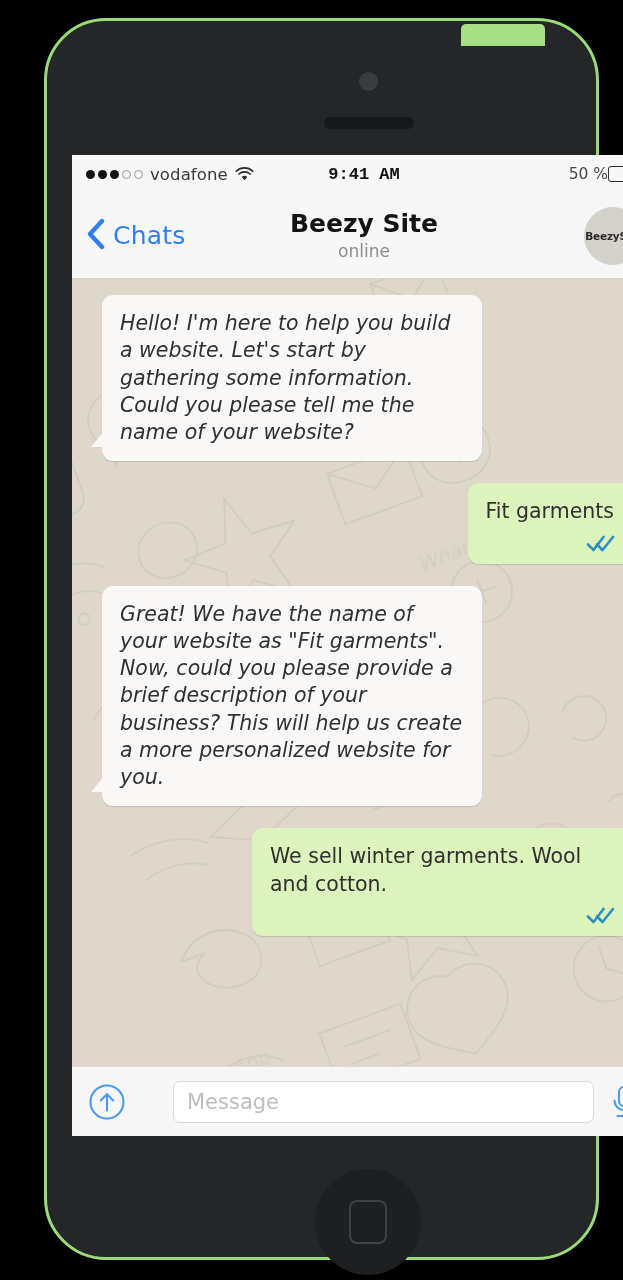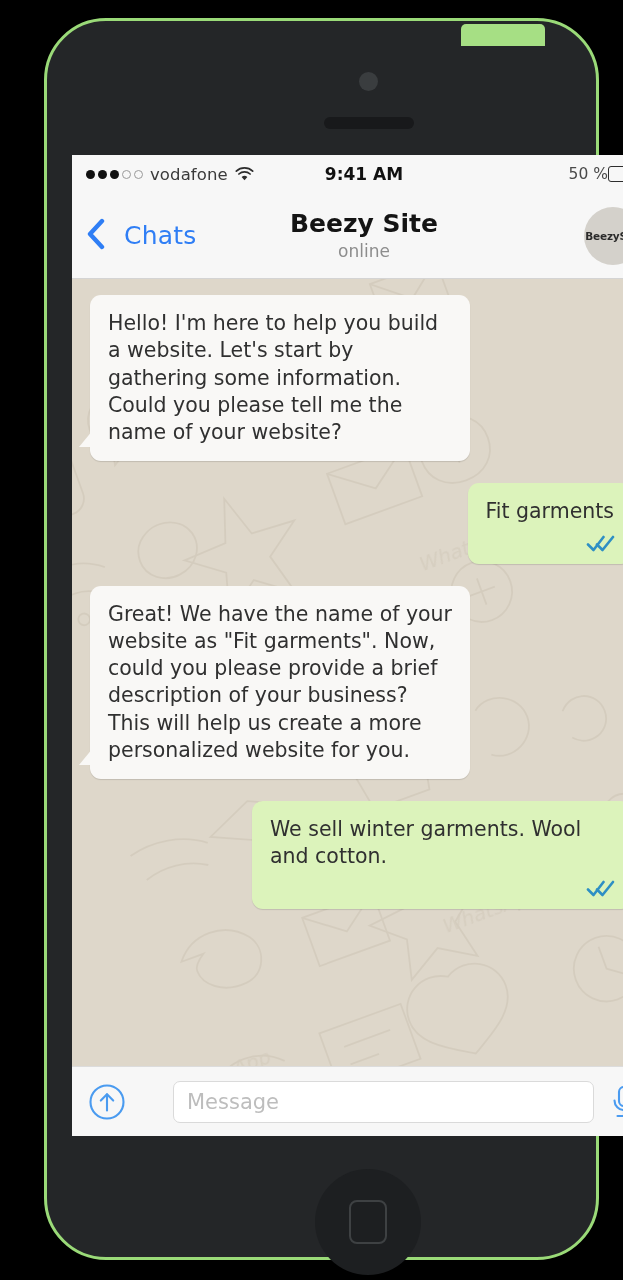--- a/index.html
+++ b/index.html
@@ -112,21 +112,21 @@
     padding: 0 14px;
     box-sizing: border-box;
     color: #111;
   }
   #status-left { display: flex; align-items: center; gap: 7px; flex: 1; }
   #signal-dots { display: flex; align-items: center; gap: 3px; }
   .dot { width: 9px; height: 9px; border-radius: 50%; box-sizing: border-box; }
   .dot.on  { background: #111; }
   .dot.off { background: transparent; border: 1.3px solid #9a9a9a; }
   #carrier-label { font-size: 16.5px; color: #3a3a3a; letter-spacing: .1px; }
-  #status-center { flex: 0 0 auto; font-size: 17px; font-weight: bold; color: #111; }
+  #status-center { flex: 0 0 auto; font-size: 17px; font-weight: bold; color: #111; font-family: Liberation Mono, monospace; }
   #status-right { flex: 1; display: flex; align-items: center; justify-content: flex-end; gap: 0; }
   #battery-percent { font-size: 15.5px; color: #4a4a4a; }
   #battery-icon {
     width: 34px; height: 16px;
     border: 1.6px solid #2d2d2d;
     border-radius: 3px;
     position: relative;
     box-sizing: border-box;
     padding: 1.5px;
   }
@@ -146,21 +146,21 @@
     height: 86px;
     background: #f7f7f7;
     border-bottom: 1px solid #d4d4d4;
     display: flex;
     align-items: center;
     padding: 0 14px;
     box-sizing: border-box;
     position: relative;
   }
   #back-button {
-    display: flex; align-items: center; gap: 18px;
+    display: flex; align-items: center; gap: 7px;
     color: #2f7ef5; cursor: pointer; z-index: 2;
   }
   #back-chevron { display: block; }
   #back-label { font-size: 25px; color: #2f7ef5; letter-spacing: .2px; }
   #header-titles {
     position: absolute;
     left: 0; right: 0; top: 0; bottom: 0;
     display: flex; flex-direction: column;
     align-items: center; justify-content: center;
     pointer-events: none;
@@ -205,21 +205,21 @@
     max-width: 344px;
     padding: 15px 18px 15px 18px;
     border-radius: 11px;
     font-size: 20.5px;
     line-height: 1.33;
     color: #303030;
     box-shadow: 0 1px 1px rgba(0,0,0,.13);
     word-wrap: break-word;
     margin-left: 48px;
   }
-  .bubble.incoming { background: #f9f8f6; margin-left: 8px; }
+  .bubble.incoming { background: #f9f8f6; margin-left: 20px; font-style: italic; }
   .bubble.outgoing { background: #dcf3bb; margin-right: 14px; padding-bottom: 38px; }
 
   .bubble.incoming::after {
     content: "";
     position: absolute;
     left: -11px; bottom: 14px;
     width: 0; height: 0;
     border-style: solid;
     border-width: 0 0 17px 14px;
     border-color: transparent transparent #f9f8f6 transparent;

